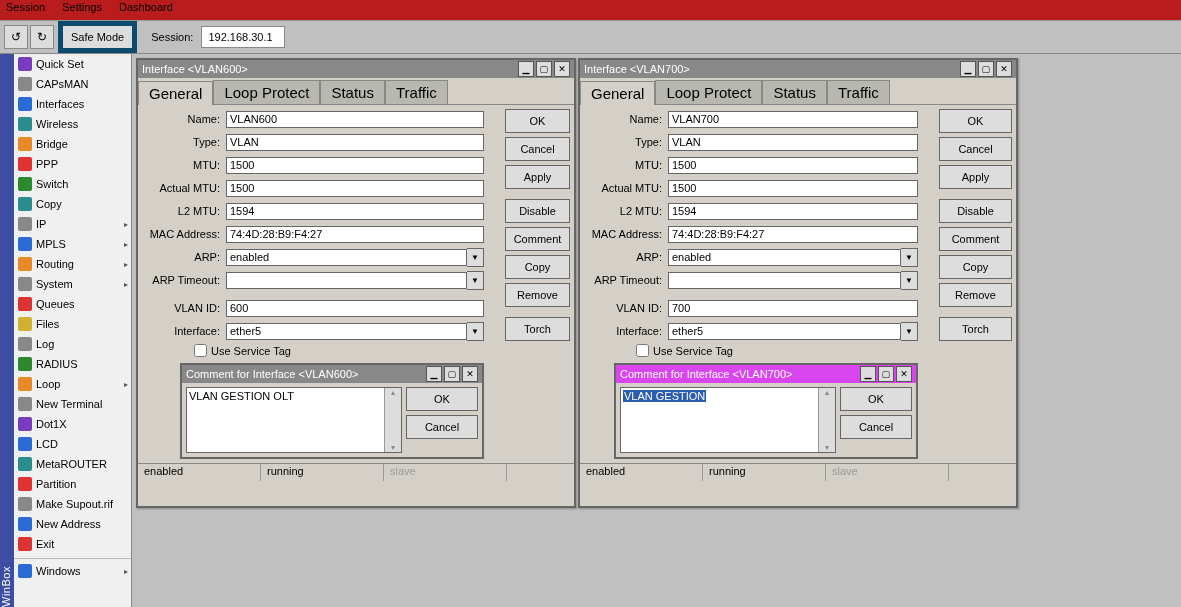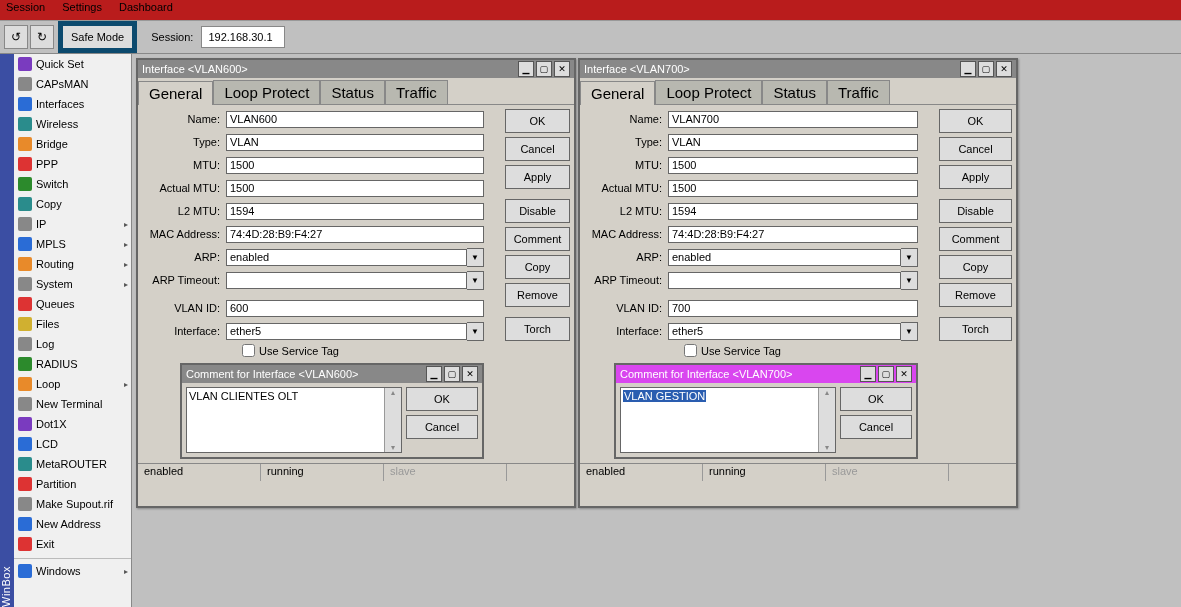--- a/index.html
+++ b/index.html
@@ -33,21 +33,21 @@
 .tabs{display:flex;background:#d4d0c8;border-bottom:1px solid #888;padding-top:2px}
 .tab{padding:3px 10px;border:1px solid #888;border-bottom:none;background:#b8b8b0;margin-right:0;font-size:15px}
 .tab.act{background:#d4d0c8;position:relative;top:1px}
 .wbody{display:flex;padding:4px;gap:21px}
 .form-area{flex:1;position:relative}
 .row{display:flex;align-items:center;margin-bottom:3px;height:20px}
 .row label{width:78px;text-align:right;margin-right:6px;font-size:11px}
 .row input[type=text]{flex:1;height:17px;border:1px solid #666;padding:0 3px;font-size:11px;box-sizing:border-box;background:#fff}
 .row .dropbtn{width:16px;height:17px;border:1px solid #666;border-left:none;background:#ddd;display:flex;align-items:center;justify-content:center;font-size:8px}
 .row.gap{margin-top:8px}
-.chkrow{display:flex;align-items:center;margin-left:100px;margin-top:2px;margin-bottom:6px;gap:4px}
+.chkrow{display:flex;align-items:center;margin-left:52px;margin-top:2px;margin-bottom:6px;gap:4px}
 .btncol{width:78px;display:flex;flex-direction:column;gap:4px}
 .btn{height:22px;border:1px solid #666;background:#ddd;display:flex;align-items:center;justify-content:center;font-size:11px}
 .statusbar{display:flex;border-top:1px solid #888;height:17px;font-size:11px}
 .statcell{border-right:1px solid #999;padding:1px 6px;min-width:110px}
 .statcell.dim{color:#999}
 
 .subwin{border:2px solid #666;background:#d4d0c8;margin-top:6px}
 .subwin .titlebar{background:#888}
 .subwin.active .titlebar{background:#d946ef}
 .subbody{display:flex;padding:4px;gap:4px}
@@ -262,21 +262,21 @@
           <div class="subwin" style="width:300px;margin-left:38px">
             <div class="titlebar">
               <span>Comment for Interface &lt;VLAN600&gt;</span>
               <span class="sp"></span>
               <span class="wbtn">▁</span>
               <span class="wbtn">▢</span>
               <span class="wbtn">✕</span>
             </div>
             <div class="subbody">
               <div class="txtarea">
-                <span>VLAN CLIENTES OLT</span>
+                <span>VLAN GESTION OLT</span>
                 <div class="scroll">
                     <span>▴</span>
                     <span>▾</span>
                   </div>
               </div>
               <div class="subbtns">
                 <div class="btn">OK</div>
                 <div class="btn">Cancel</div>
               </div>
             </div>

